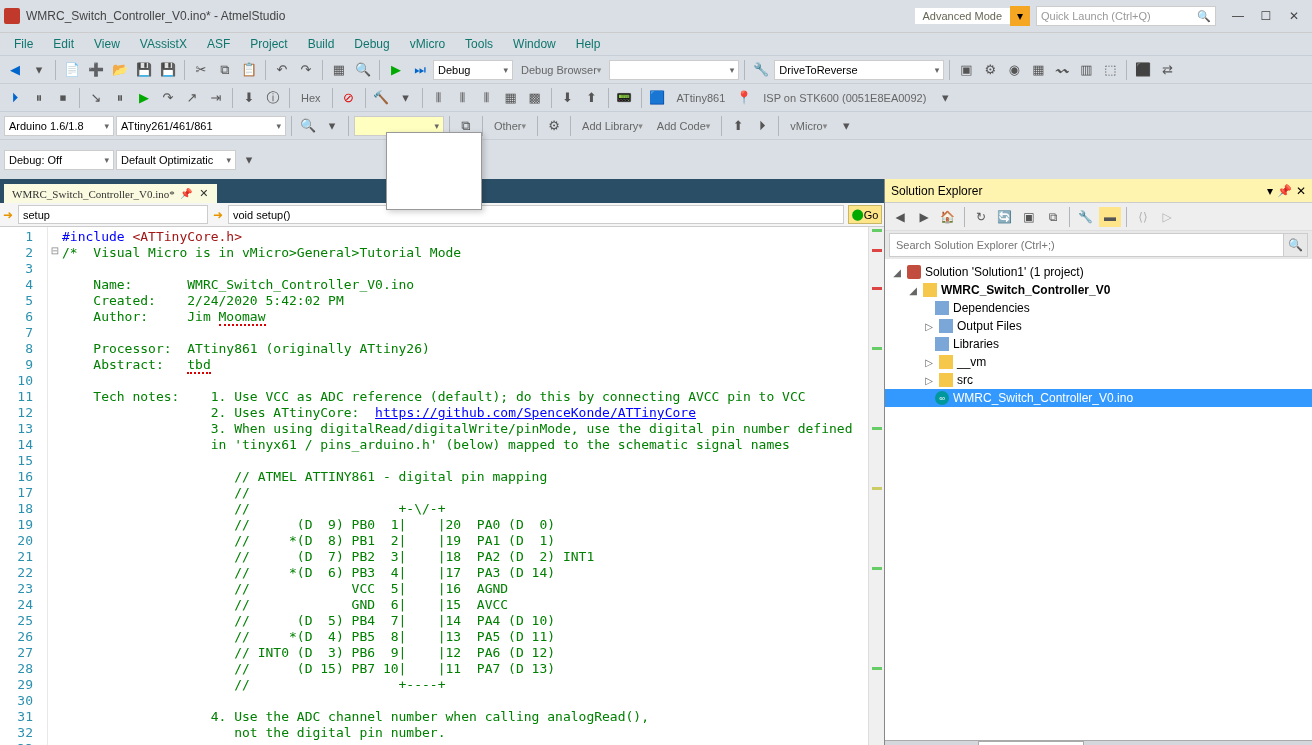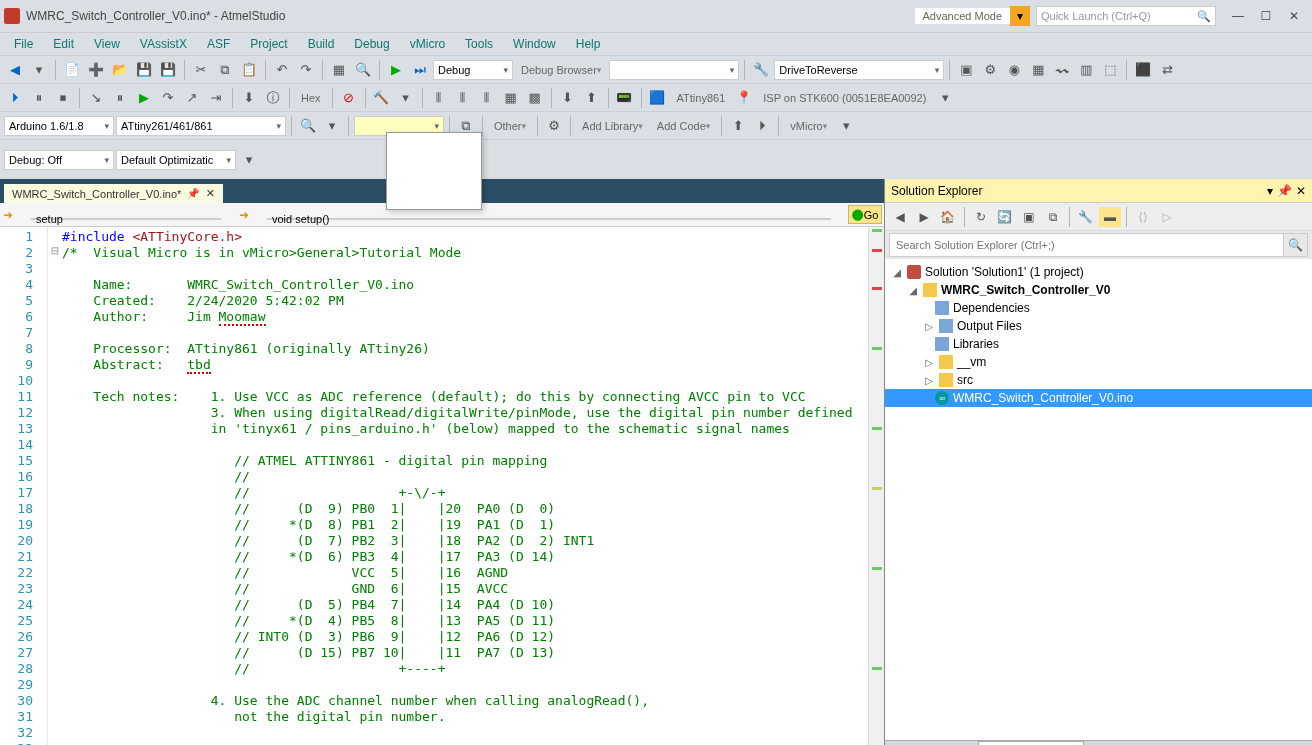--- a/index.html
+++ b/index.html
@@ -14,24 +14,24 @@
 .menu-item { padding:2px 8px; color:#0f766e; }
 .toolbar { height:28px; background:#dadfe5; display:flex; align-items:center; padding:0 4px; gap:2px;border-top:1px solid #c8ced5;}
 .tb-btn { width:22px;height:22px;display:flex;align-items:center;justify-content:center;color:#555;font-size:13px;border:1px solid transparent;}
 .tb-sel { height:20px;border:1px solid #ccc;background:#fff;font-size:11px;padding:0 18px 0 4px;display:flex;align-items:center;min-width:70px;position:relative;}
 .tb-sel::after{content:"▾";position:absolute;right:4px;color:#666;font-size:9px;}
 .tb-sep { width:1px;height:20px;background:#b0b6bc;margin:0 3px;}
 .tb-txt { padding:0 6px;color:#666;font-size:11px;display:flex;align-items:center;}
 .tb-txt.drop::after{content:" ▾";color:#888;font-size:9px;}
 .main { display:flex; height:calc(745px - 30px - 22px - 28px - 28px - 28px - 26px); }
 .editor-pane { flex:1; display:flex; flex-direction:column; background:#2a4e66; min-width:0;}
-.tabstrip { height:24px;background:#2a4e66;display:flex;align-items:flex-end;padding:0 4px;}
+.tabstrip { height:24px;background:#2a4e66;display:flex;align-items:flex-end;padding:0 4px;font-family:Liberation Serif, serif;}
 .doc-tab { background:#fafae0;padding:3px 8px;font-size:11px;display:flex;align-items:center;gap:6px;color:#333;}
 .nav-bar { height:24px;background:#f5f5f5;display:flex;border-bottom:1px solid #ccc;}
-.nav-sel { flex:1;border:1px solid #ccc;background:#fff;padding:0 4px;display:flex;align-items:center;font-size:11px;margin:15px;}
+.nav-sel { flex:1;border:1px solid #ccc;background:#fff;padding:0 4px;display:flex;align-items:center;font-size:11px;margin:2px;}
 .go-btn { width:34px;background:#ffe58a;display:flex;align-items:center;justify-content:center;font-size:11px;margin:2px;border:1px solid #c9b768;}
 .code-area { flex:1;display:flex;background:#fff;overflow:hidden;position:relative;}
 .gutter { width:48px;background:#fff;border-right:1px solid #e8e8e8;padding-top:2px;}
 .ln { height:16px;text-align:right;padding-right:14px;color:#2b91af;font-family:Consolas,monospace;font-size:13px;}
 .code { flex:1;font-family:Consolas,monospace;font-size:13px;padding-top:2px;overflow:hidden;}
 .cl { height:16px;white-space:pre;color:#008000;}
 .inc { color:#0000ff; } .incq{color:#a31515;} .url{color:#0000ff;text-decoration:underline;} .squig{border-bottom:2px dotted #d00;}
 .scroll-strip { width:16px;background:#f0f0f0;border-left:1px solid #ddd;position:relative;}
 .mark{position:absolute;right:2px;width:10px;height:3px;}
 .mg{background:#6c6;} .mr{background:#d44;} .my{background:#cc6;}
@@ -267,20 +267,21 @@
           <div class="cl">/*  Visual Micro is in vMicro&gt;General&gt;Tutorial Mode</div>
           <div class="cl"></div>
           <div class="cl">    Name:       WMRC_Switch_Controller_V0.ino</div>
           <div class="cl">    Created:    2/24/2020 5:42:02 PM</div>
           <div class="cl">    Author:     Jim <span class="squig">Moomaw</span></div>
           <div class="cl"></div>
           <div class="cl">    Processor:  ATtiny861 (originally ATtiny26)</div>
           <div class="cl">    Abstract:   <span class="squig">tbd</span></div>
           <div class="cl"></div>
           <div class="cl">    Tech notes:    1. Use VCC as ADC reference (default); do this by connecting AVCC pin to VCC</div>
+          <div class="cl">                   2. Uses ATtinyCore:  <span class="url">https://github.com/SpenceKonde/ATTinyCore</span></div>
           <div class="cl">                   3. When using digitalRead/digitalWrite/pinMode, use the digital pin number defined</div>
           <div class="cl">                   in 'tinyx61 / pins_arduino.h' (below) mapped to the schematic signal names</div>
           <div class="cl"></div>
           <div class="cl">                      // ATMEL ATTINY861 - digital pin mapping</div>
           <div class="cl">                      //</div>
           <div class="cl">                      //                   +-\/-+</div>
           <div class="cl">                      //      (D  9) PB0  1|    |20  PA0 (D  0)</div>
           <div class="cl">                      //     *(D  8) PB1  2|    |19  PA1 (D  1)</div>
           <div class="cl">                      //      (D  7) PB2  3|    |18  PA2 (D  2) INT1</div>
           <div class="cl">                      //     *(D  6) PB3  4|    |17  PA3 (D 14)</div>

